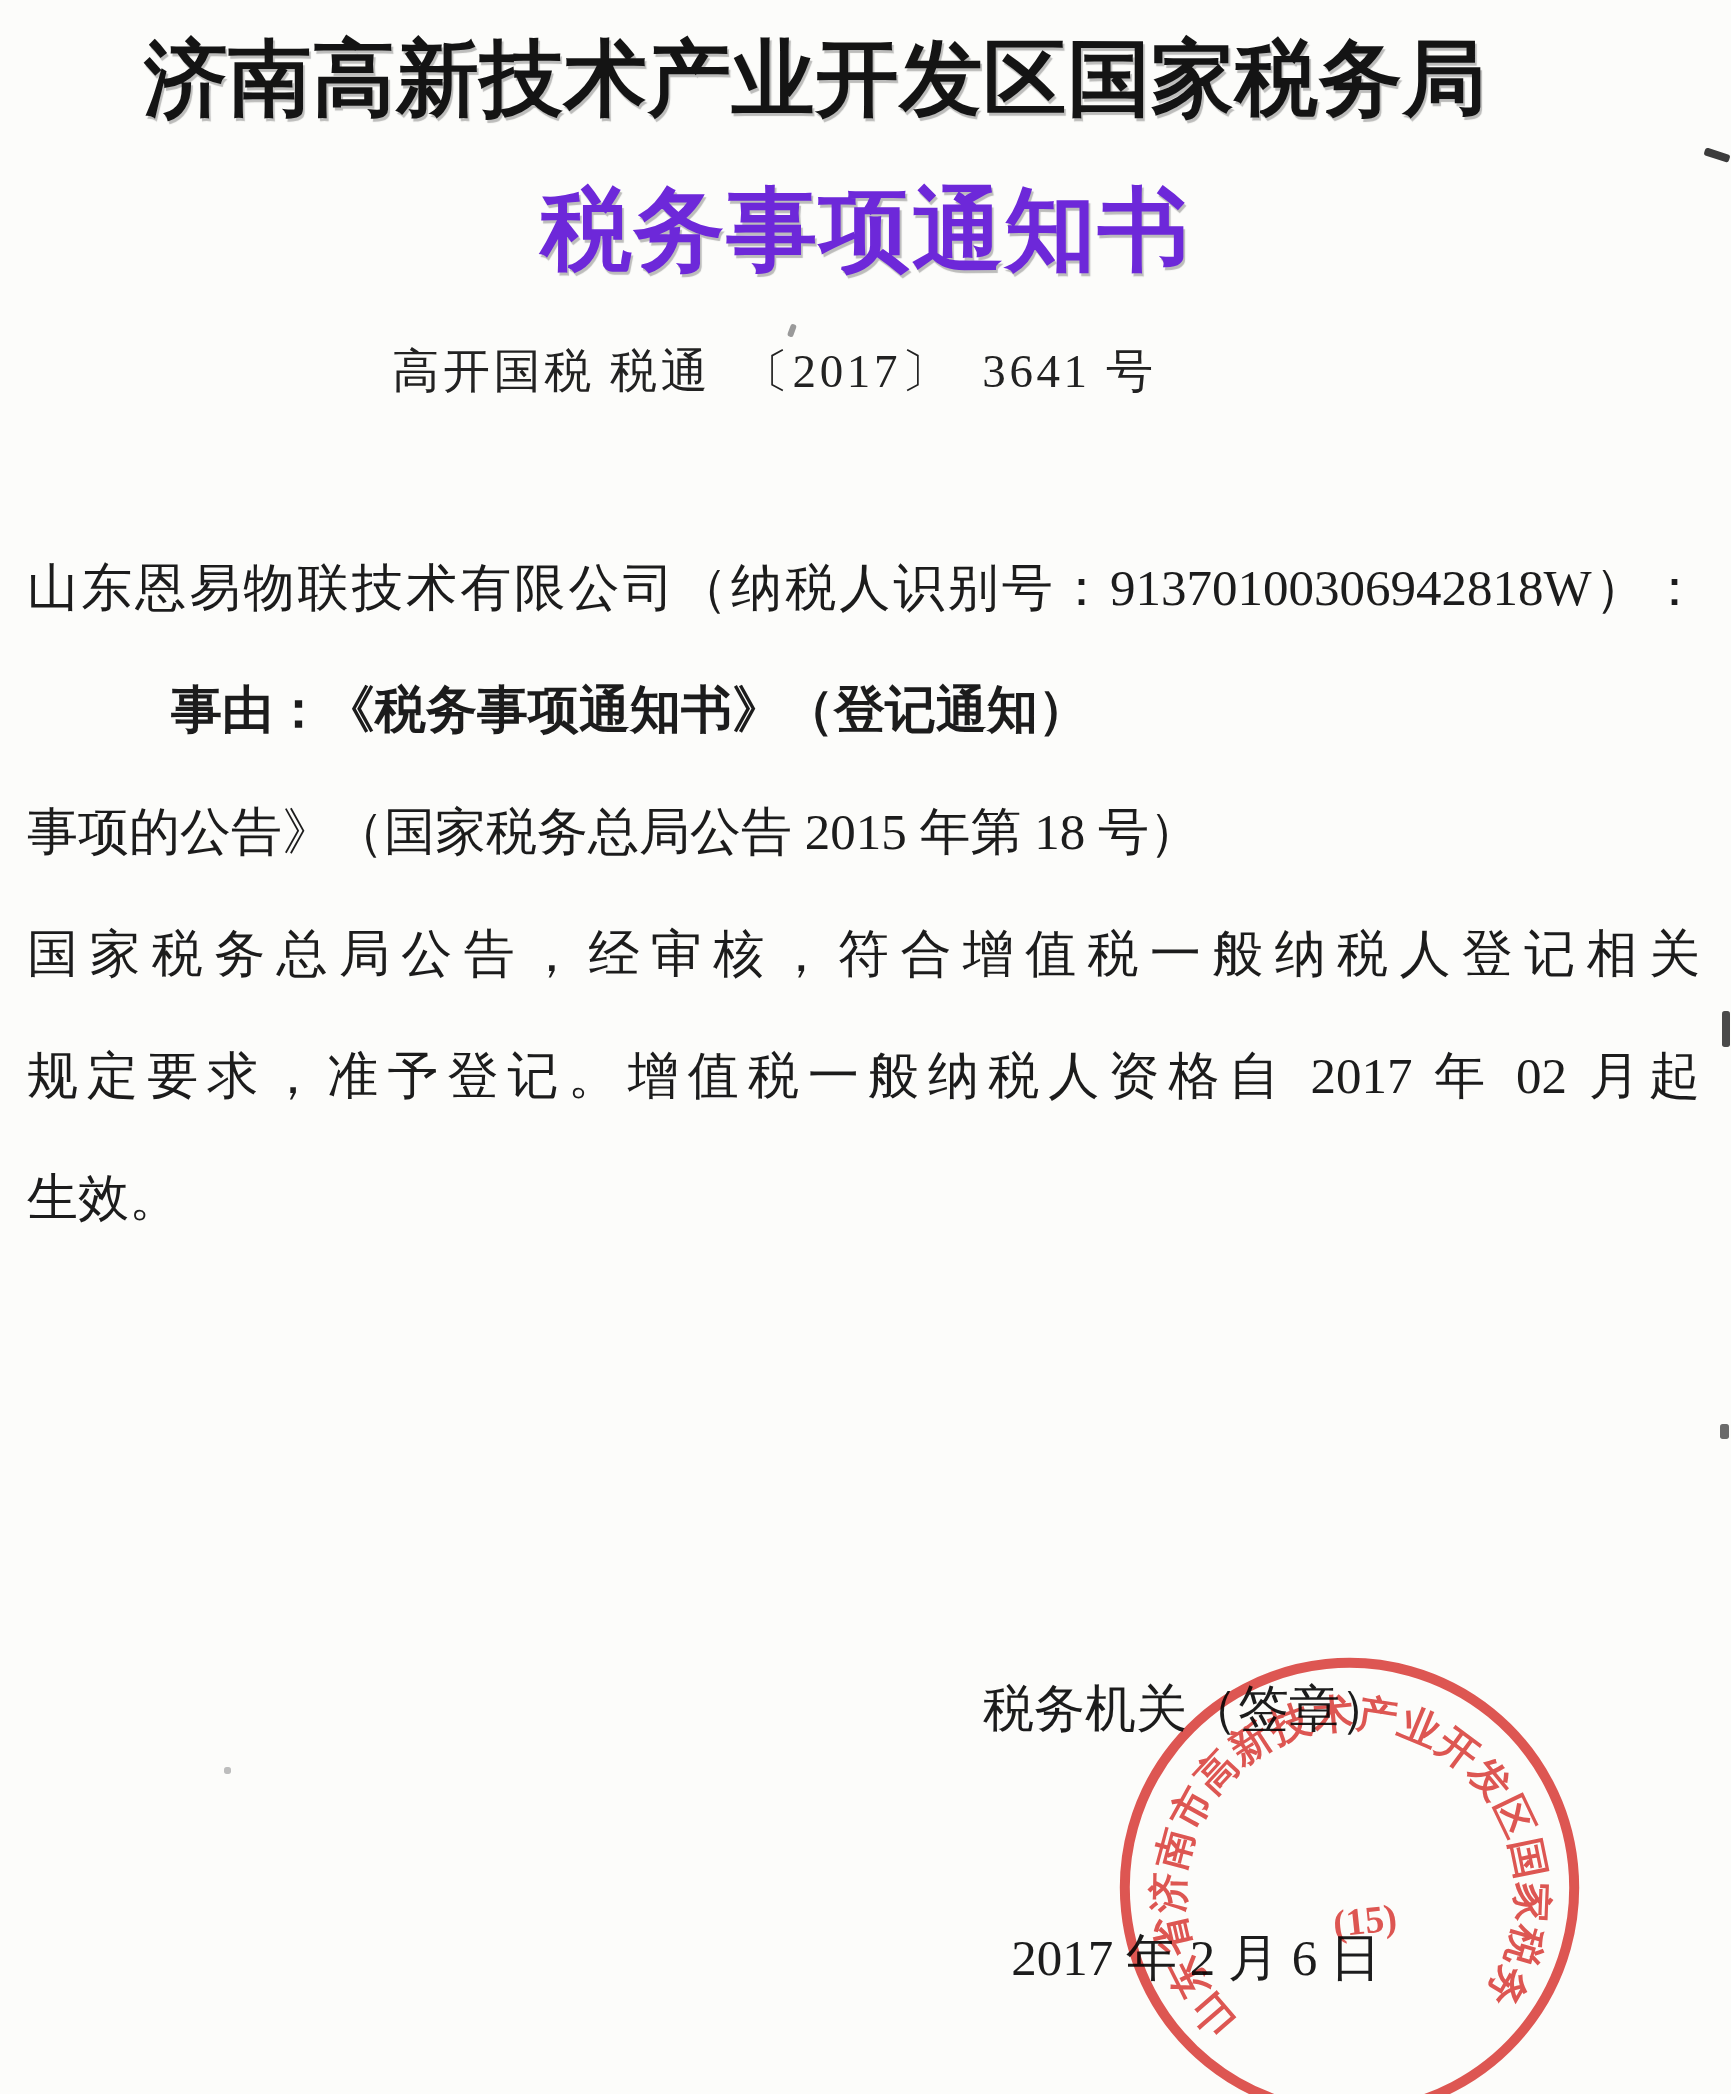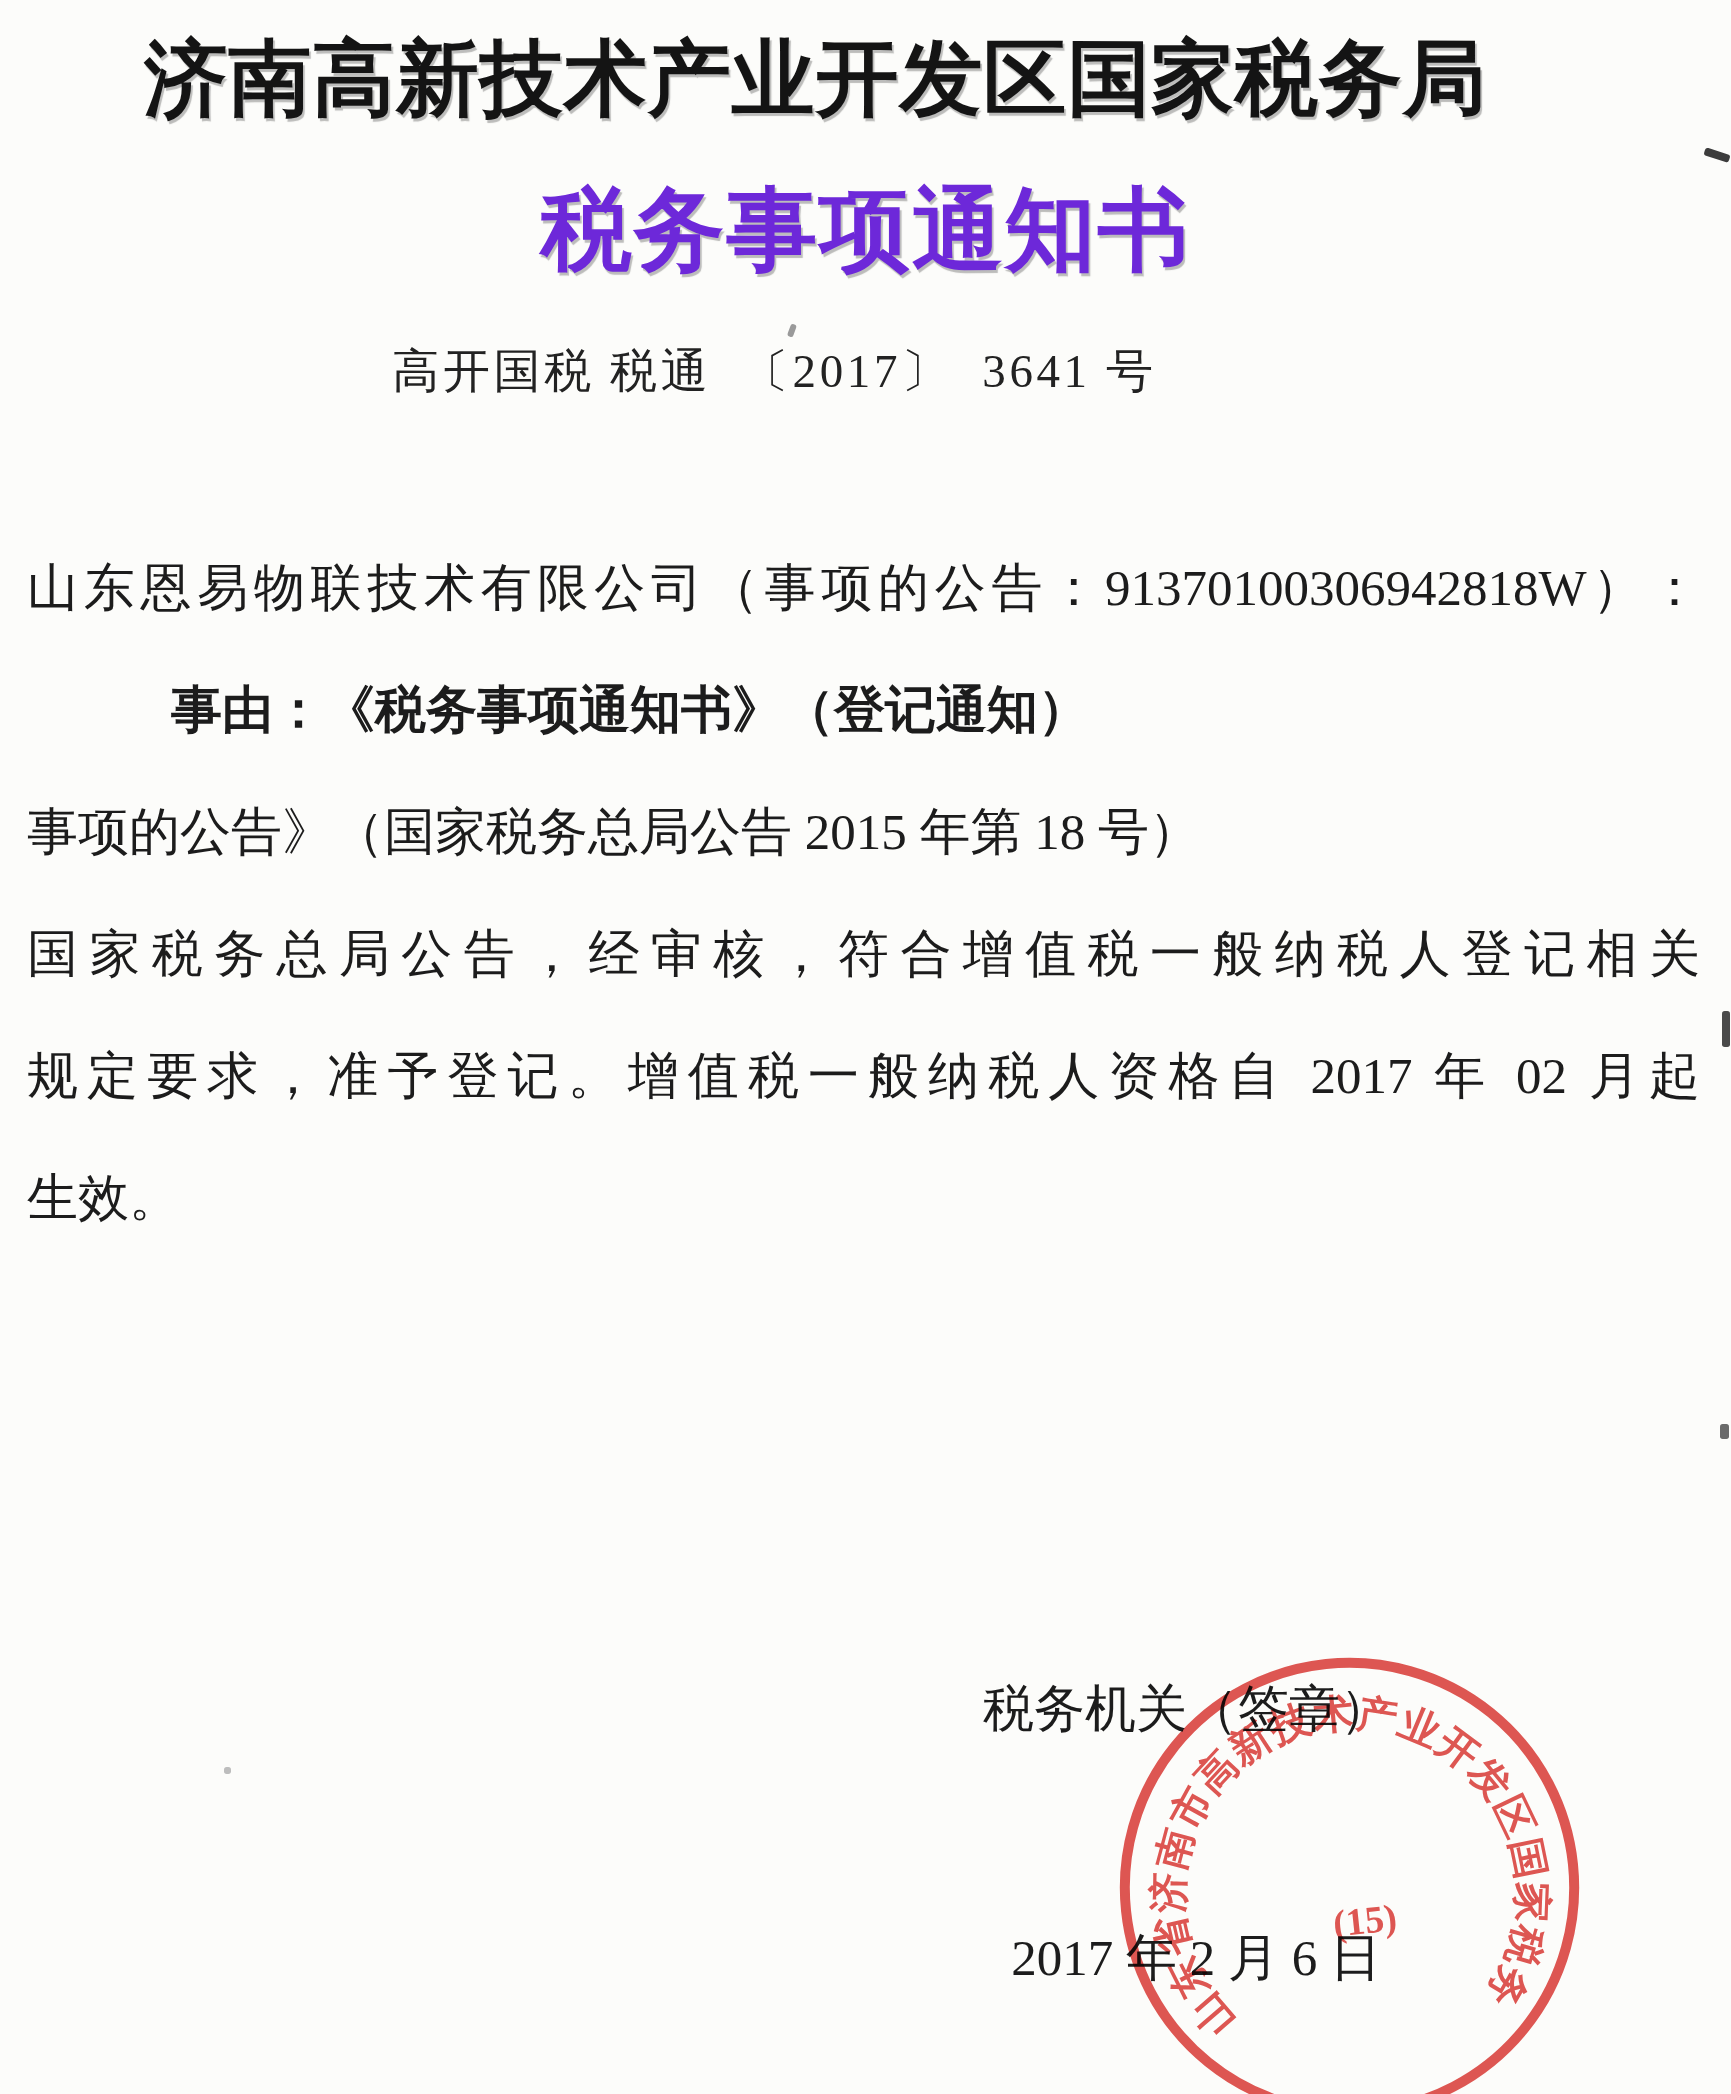--- a/index.html
+++ b/index.html
@@ -67,21 +67,21 @@
 
 <div class="page">
 
   <div class="title1">济南高新技术产业开发区国家税务局</div>
 
   <div class="title2">税务事项通知书</div>
 
   <div class="docnum">高开国税 税通  〔2017〕  3641 号</div>
 
   <div class="body">
-      <div class="bodyline fill">山东恩易物联技术有限公司（事项的公告：91370100306942818W）：</div>
+      <div class="bodyline fill">山东恩易物联技术有限公司（纳税人识别号：91370100306942818W）：</div>
       <div class="bodyline indent">事由：《税务事项通知书》（登记通知）</div>
       <div class="bodyline">事项的公告》（国家税务总局公告 2015 年第 18 号）</div>
       <div class="bodyline fill">国家税务总局公告，经审核，符合增值税一般纳税人登记相关</div>
       <div class="bodyline fill">规定要求，准予登记。增值税一般纳税人资格自 2017 年 02 月起</div>
       <div class="bodyline">生效。</div>
     </div>
 
   <div class="signature">税务机关（签章）</div>
 
   <div class="dateline">2017 年 2 月 6 日</div>

